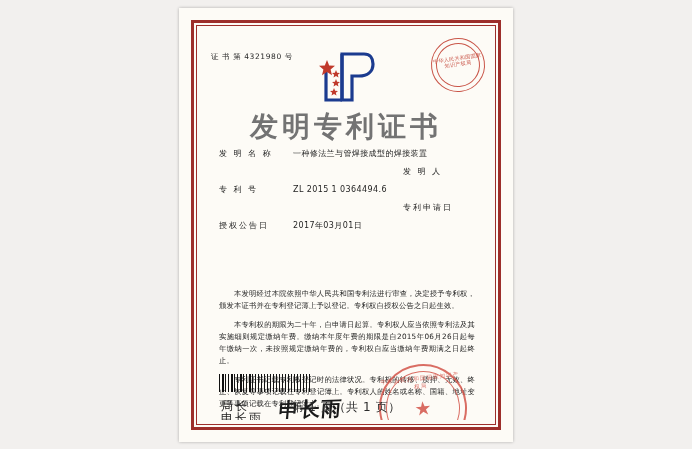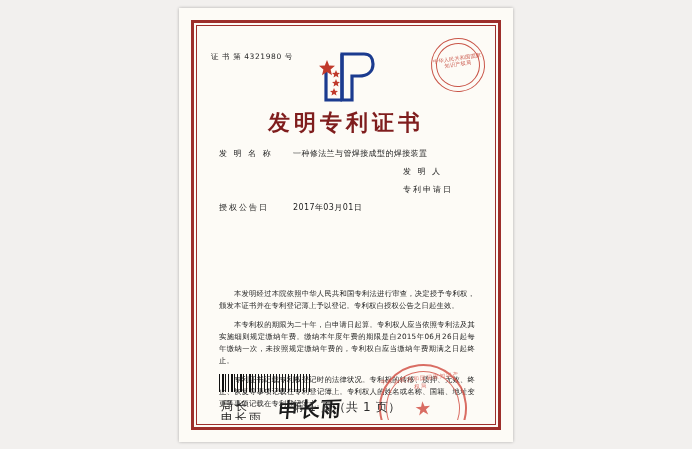--- a/index.html
+++ b/index.html
@@ -113,24 +113,24 @@
     height: 58px;
   }
 
   .title {
     position: absolute;
     left: 0;
     right: 0;
     top: 78px;
     text-align: center;
     font-family: "DejaVu Serif", "Liberation Serif", serif;
-    font-size: 22px;
+    font-size: 28px;
     font-weight: bold;
     letter-spacing: 4px;
-    color: #7f1d1d;
+    color: #737373;
   }
 
   
   .fields {
     position: absolute;
     left: 18px;
     right: 14px;
     top: 118px;
   }
   .field-row {
@@ -297,20 +297,24 @@
 
         <div class="field-row">
           <div class="field-label">发 明 名 称</div>
           <div class="field-value">一种修法兰与管焊接成型的焊接装置</div>
         </div>
 
         <div class="field-row">
           <div class="field-label">发 明 人</div>
         </div>
 
+        <div class="field-row">
+          <div class="field-label">专 利 号</div>
+          <div class="field-value">ZL 2015 1 0364494.6</div>
+        </div>
 
         <div class="field-row">
           <div class="field-label">专利申请日</div>
         </div>
 
 
         <div class="field-row">
           <div class="field-label">授权公告日</div>
           <div class="field-value">2017年03月01日</div>
         </div>

